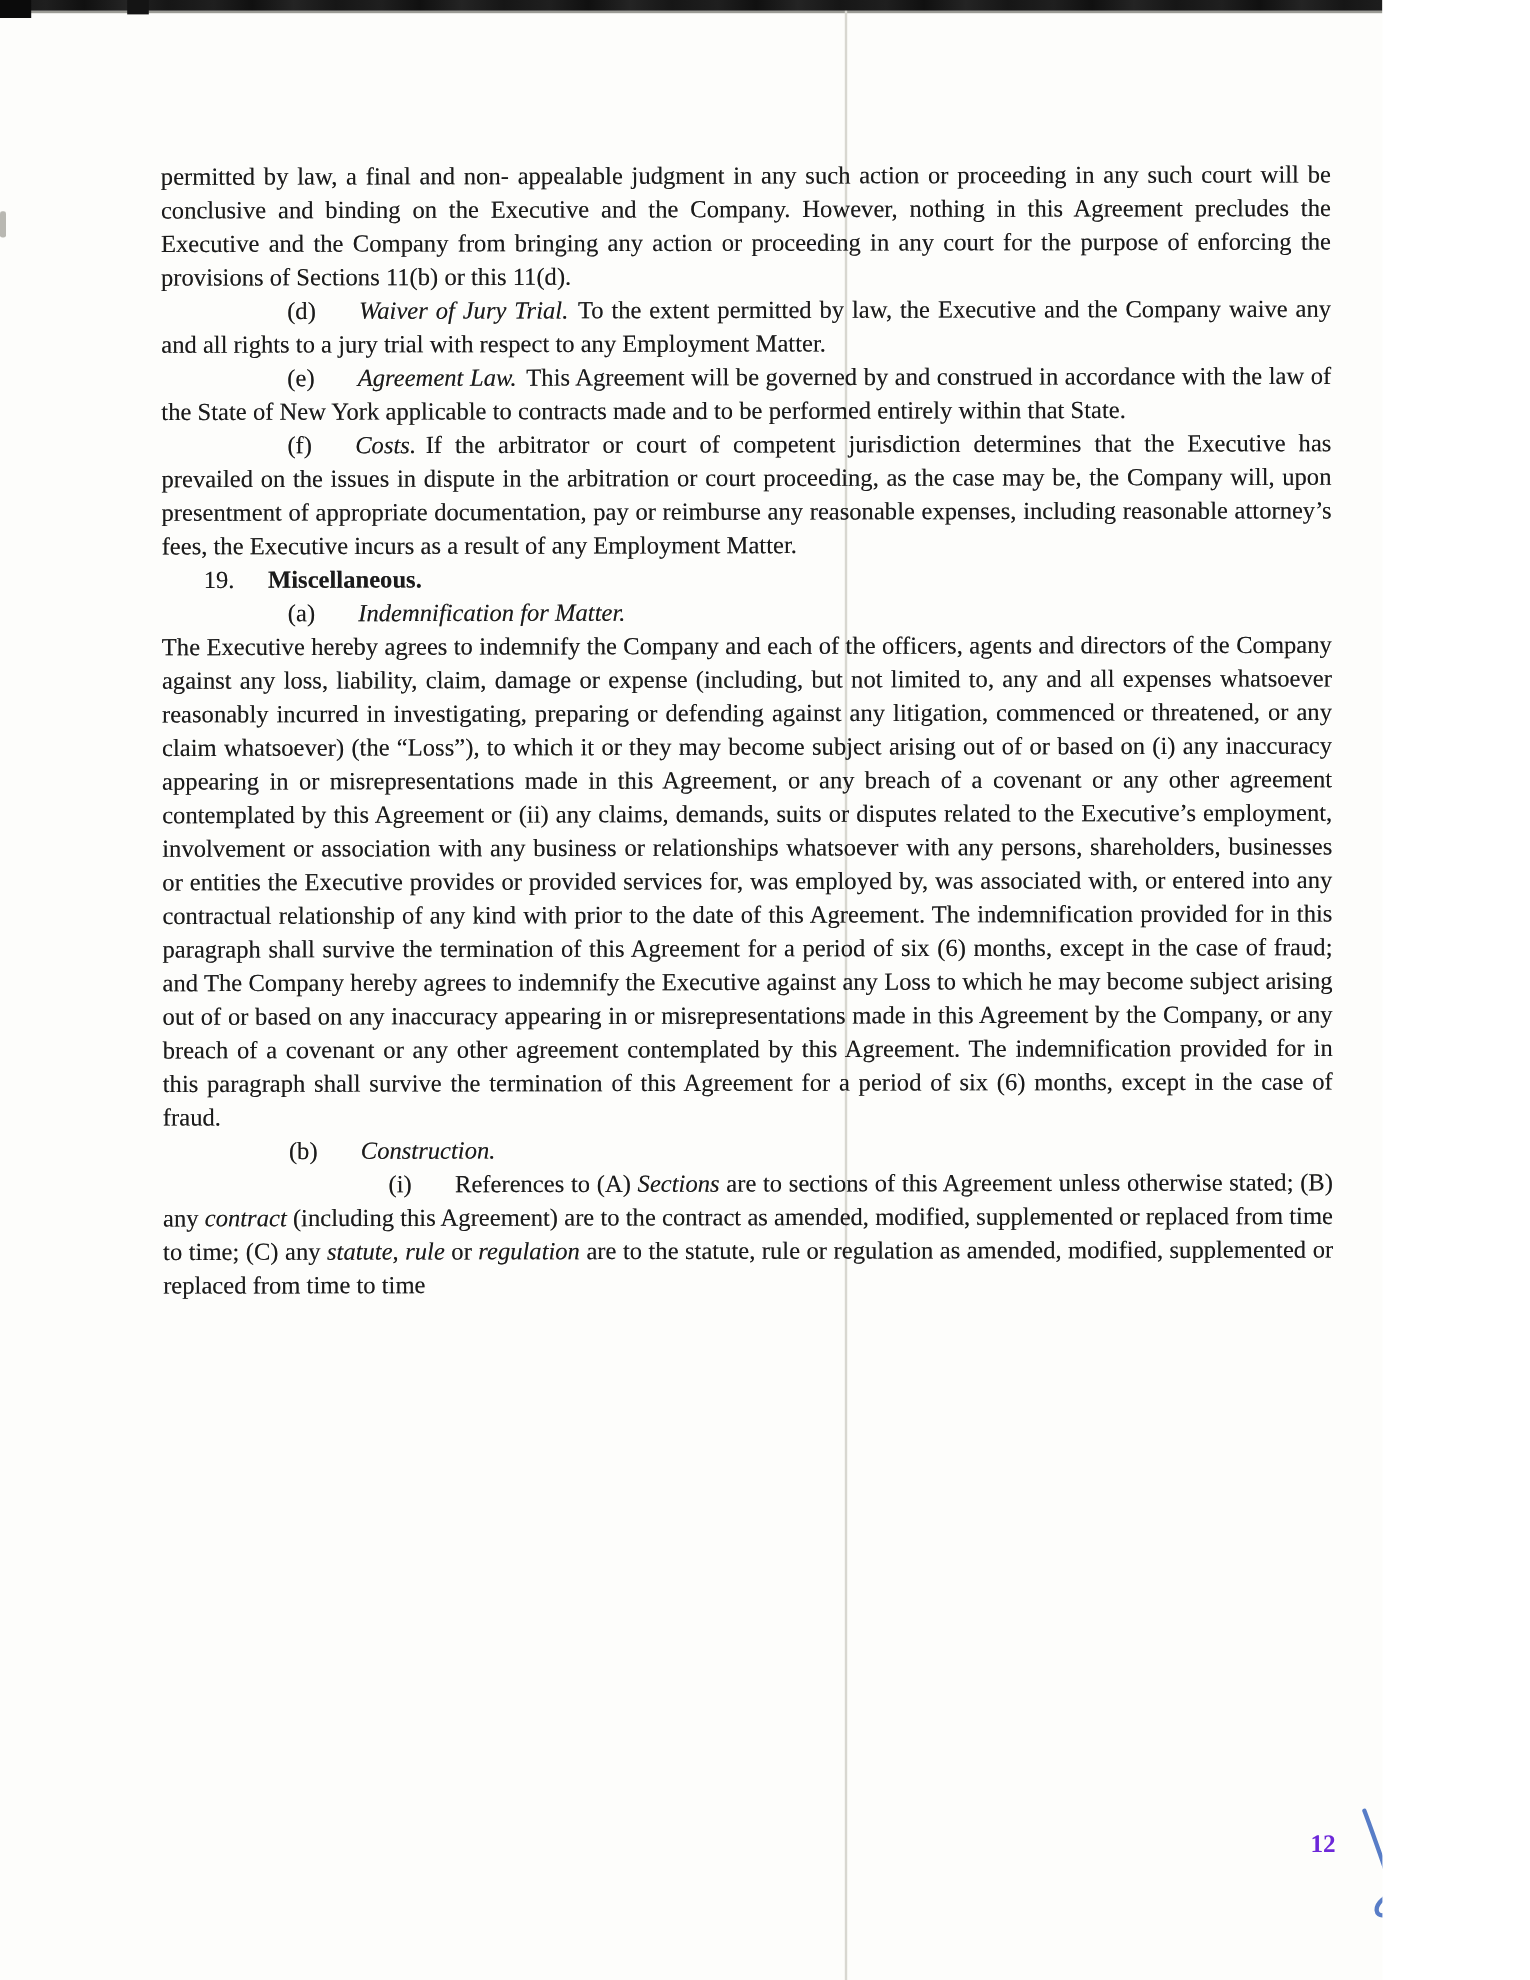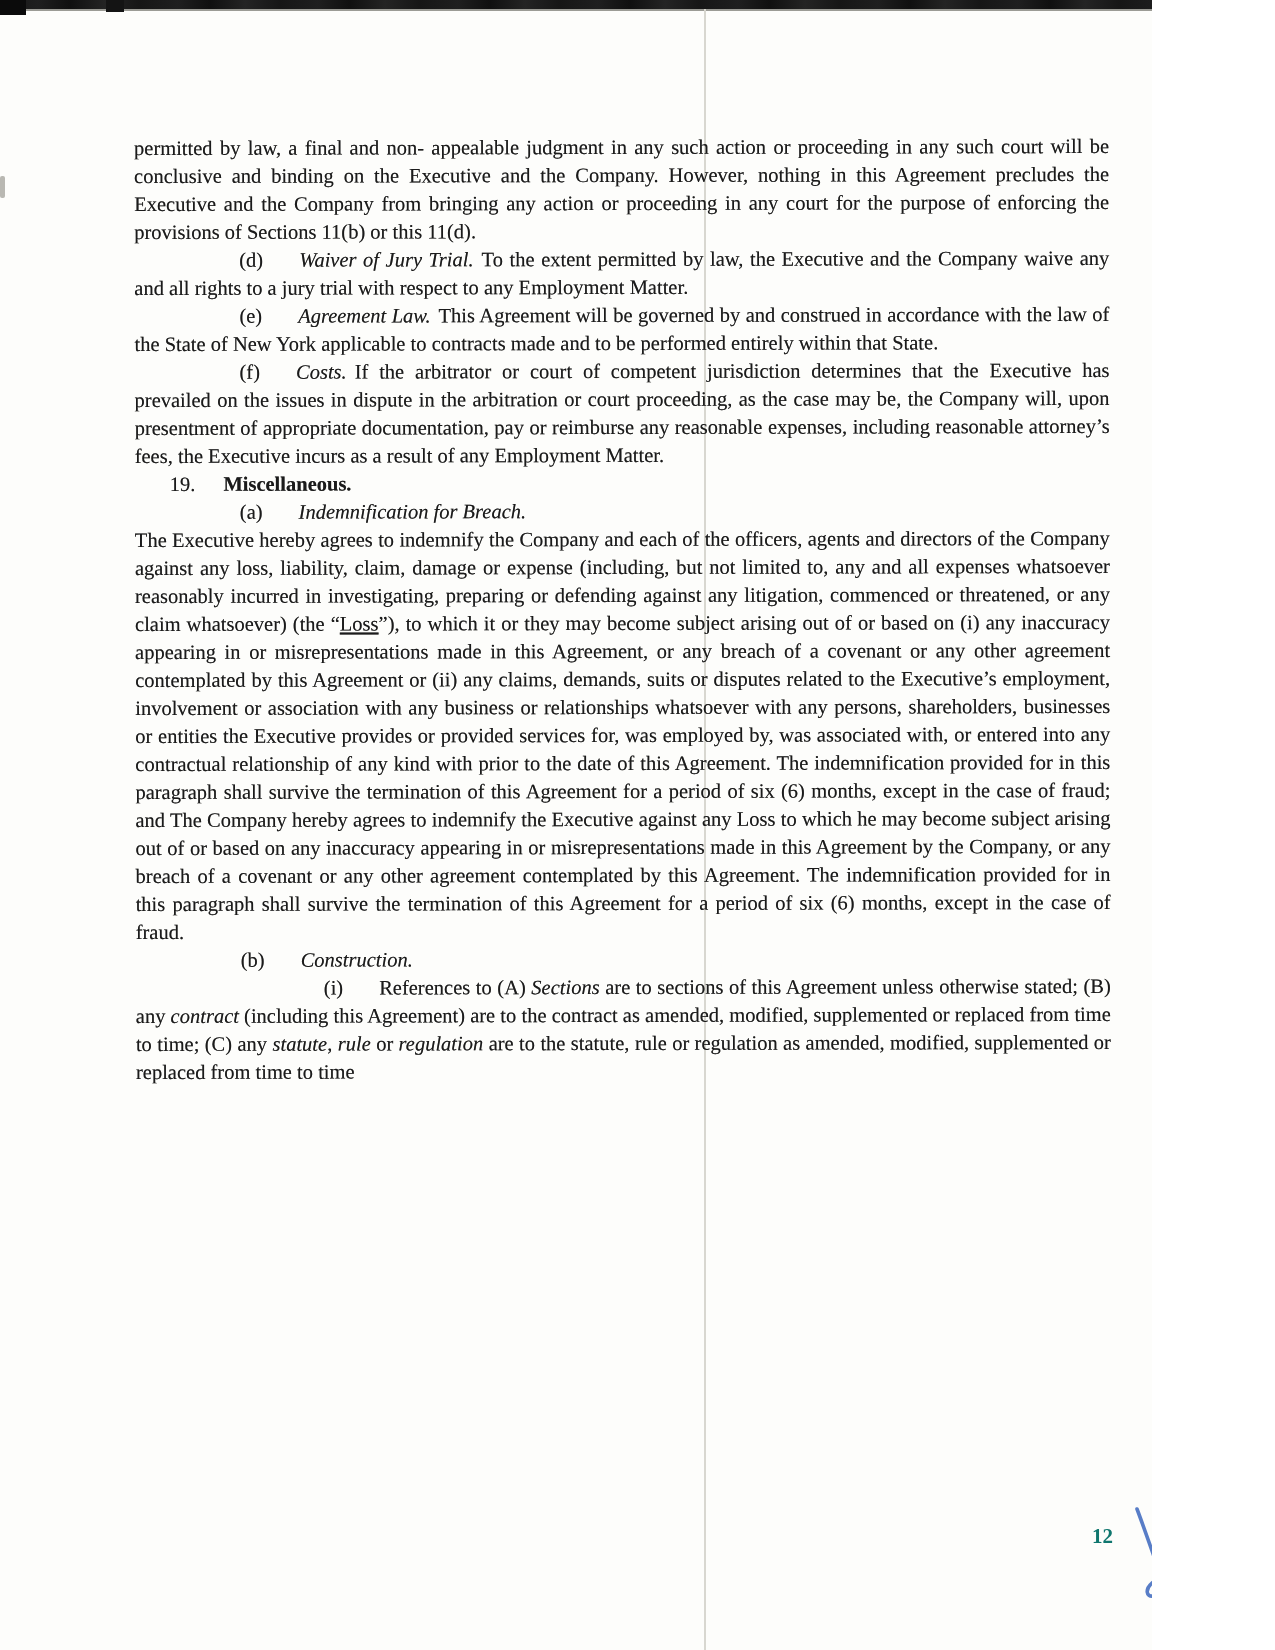--- a/index.html
+++ b/index.html
@@ -27,42 +27,42 @@
   .content{
     position:absolute;top:133px;left:135px;width:975px;
     font-size:20.5px;line-height:28px;
     text-align:justify;
     transform:rotate(-0.12deg);
     text-shadow:0 0 .5px rgba(20,20,20,.55);
   }
   .content p{margin:0;}
   .it{font-style:italic;}
   .b{font-weight:bold;}
-  .u{text-decoration:underline;}
+  .u{}
   .gap{display:inline-block;width:36px;}
   .gap-sm{display:inline-block;width:28px;}
   .body{margin-left:8px;}
 
   .ind{text-indent:105px;}
   .ind-deep{text-indent:188px;}
   .h12{text-indent:35px;}
 
   .mt-d{margin-top:33px;}
   .mt-e{margin-top:28px;}
   .mt-f{margin-top:27px;}
   .mt-h12{margin-top:30px;}
   .mt-ha{margin-top:27px;}
   .mt-long{margin-top:28px;}
   .mt-hb{margin-top:55px;}
   .mt-i{margin-top:24px;}
 
   .page-number{
     position:absolute;left:1092px;top:1524px;
     font-family:"Liberation Serif", serif;
-    font-size:21px;font-weight:bold;color:#0f766e;
+    font-size:21px;font-weight:bold;color:#6d28d9;
   }
   .signature{position:absolute;left:1112px;top:1492px;width:112px;height:152px;}
   .signature path{fill:none;stroke:#4a72c2;stroke-width:3.6;stroke-linecap:round;opacity:.92;}
 </style>
 </head>
 <body>
 
 <div class="page">
 
   <div class="topbar"></div>
@@ -75,21 +75,21 @@
     <p><span>permitted by law, a final and non- appealable judgment in any such action or proceeding in any such court will be conclusive and binding on the Executive and the Company.  However, nothing in this Agreement precludes the Executive and the Company from bringing any action or proceeding in any court for the purpose of enforcing the provisions of Sections 11(b) or this 11(d).</span></p>
 
     <p class="ind mt-d"><span>(d)</span><span class="gap"></span><span class="it">Waiver of Jury Trial.</span><span class="body">To the extent permitted by law, the Executive and the Company waive any and all rights to a jury trial with respect to any Employment Matter.</span></p>
 
     <p class="ind mt-e"><span>(e)</span><span class="gap"></span><span class="it">Agreement Law.</span><span class="body">This Agreement will be governed by and construed in accordance with the law of the State of New York applicable to contracts made and to be performed entirely within that State.</span></p>
 
     <p class="ind mt-f"><span>(f)</span><span class="gap"></span><span class="it">Costs.</span><span class="body">If the arbitrator or court of competent jurisdiction determines that the Executive has prevailed on the issues in dispute in the arbitration or court proceeding, as the case may be, the Company will, upon presentment of appropriate documentation, pay or reimburse any reasonable expenses, including reasonable attorney’s fees, the Executive incurs as a result of any Employment Matter.</span></p>
 
     <p class="h12 mt-h12"><span>19.</span><span class="gap-sm"></span><span class="b">Miscellaneous.</span></p>
 
-    <p class="ind mt-ha"><span>(a)</span><span class="gap"></span><span class="it">Indemnification for Breach.</span></p>
+    <p class="ind mt-ha"><span>(a)</span><span class="gap"></span><span class="it">Indemnification for Matter.</span></p>
 
     <p class="mt-long"><span>The Executive hereby agrees to indemnify the Company and each of the officers, agents and directors of the Company against any loss, liability, claim, damage or expense (including, but not limited to, any and all expenses whatsoever reasonably incurred in investigating, preparing or defending against any litigation, commenced or threatened, or any claim whatsoever) (the “</span><span class="u">Loss</span><span>”), to which it or they may become subject arising out of or based on (i) any inaccuracy appearing in or misrepresentations made in this Agreement, or any breach of a covenant or any other agreement contemplated by this Agreement or (ii) any claims, demands, suits or disputes related to the Executive’s employment, involvement or association with any business or relationships whatsoever with any persons, shareholders, businesses or entities the Executive provides or provided services for, was employed by, was associated with, or entered into any contractual relationship of any kind with prior to the date of this Agreement. The indemnification provided for in this paragraph shall survive the termination of this Agreement for a period of six (6) months, except in the case of fraud; and The Company hereby agrees to indemnify the Executive against any Loss to which he may become subject arising out of or based on any inaccuracy appearing in or misrepresentations made in this Agreement by the Company, or any breach of a covenant or any other agreement contemplated by this Agreement.  The indemnification provided for in this paragraph shall survive the termination of this Agreement for a period of six (6) months, except in the case of fraud.</span></p>
 
     <p class="ind mt-hb"><span>(b)</span><span class="gap"></span><span class="it">Construction.</span></p>
 
     <p class="ind-deep mt-i"><span>(i)</span><span class="gap"></span><span>References to (A) </span><span class="it">Sections</span><span> are to sections of this Agreement unless otherwise stated; (B) any </span><span class="it">contract</span><span> (including this Agreement) are to the contract as amended, modified, supplemented or replaced from time to time; (C) any </span><span class="it">statute</span><span>, </span><span class="it">rule</span><span> or </span><span class="it">regulation</span><span> are to the statute, rule or regulation as amended, modified, supplemented or replaced from time to time</span></p>
 
   </div>
 
   <div class="page-number">12</div>

